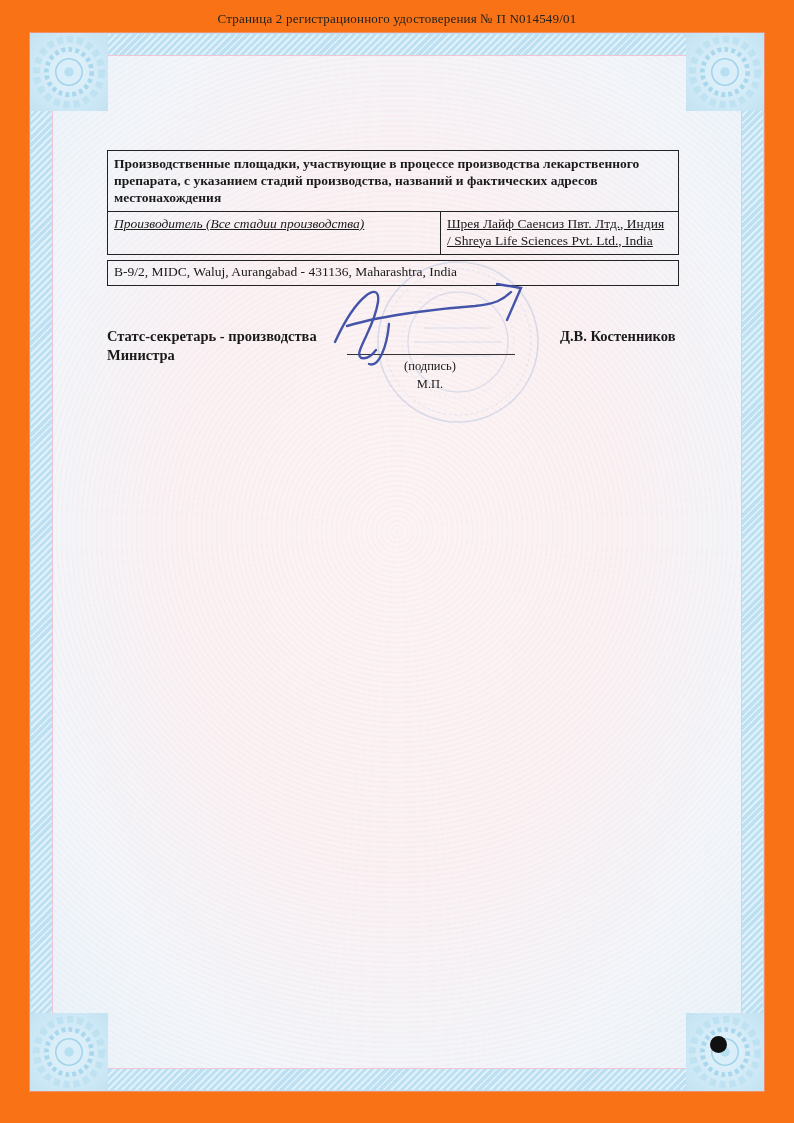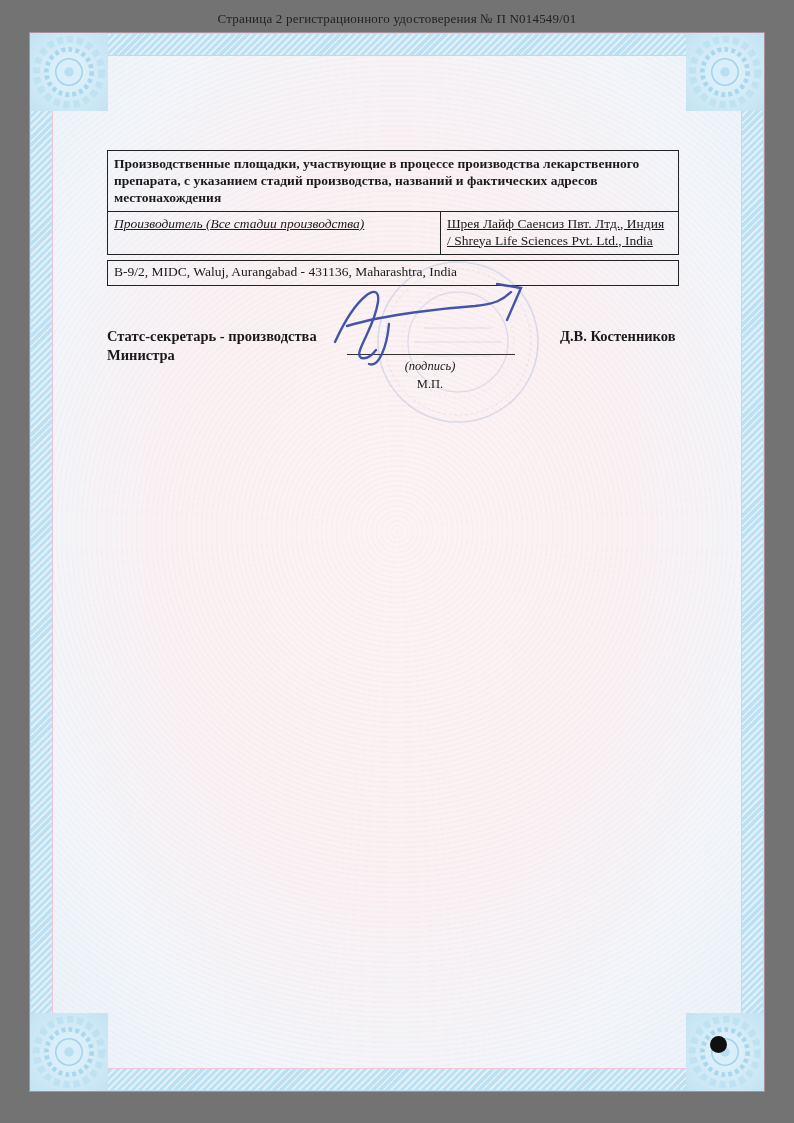--- a/index.html
+++ b/index.html
@@ -1,18 +1,18 @@
 <!DOCTYPE html>
 <html><head>
 <meta charset="utf-8">
 <style>
   html,body{margin:0;padding:0;background:#ffffff;}
   .page{
     position:relative;width:794px;height:1123px;overflow:hidden;
-    background:#737373;
+    background:#f97316;
     font-family:"Liberation Serif","DejaVu Serif",serif;
     color:#1a1a1a;
   }
   
   .header-text{
     position:absolute;top:11px;left:0;width:100%;
     text-align:center;font-size:13px;letter-spacing:.2px;color:#222;
   }
   
   .border-band{
@@ -69,21 +69,21 @@
   .sig-name{
     position:absolute;left:560px;top:328px;
     font-weight:bold;font-size:14.5px;white-space:nowrap;text-align:center;
   }
   .sig-line{
     position:absolute;left:347px;top:332px;width:168px;height:22px;
     border-bottom:1.2px solid #333;z-index:2;
   }
   .sig-caption{
     position:absolute;left:338px;top:359px;width:184px;
-    text-align:center;font-size:12.5px;z-index:2;font-style:italic;
+    text-align:center;font-size:12.5px;z-index:2;
   }
   .sig-mp{
     position:absolute;left:338px;top:377px;width:184px;
     text-align:center;font-size:12.5px;z-index:2;
   }
   .stamp{position:absolute;left:372px;top:256px;width:172px;height:172px;z-index:1;opacity:.85;}
   .sig-scribble{position:absolute;left:323px;top:276px;width:214px;height:98px;z-index:3;}
 
   .punch-dot{
     position:absolute;left:710px;top:1036px;width:17px;height:17px;

